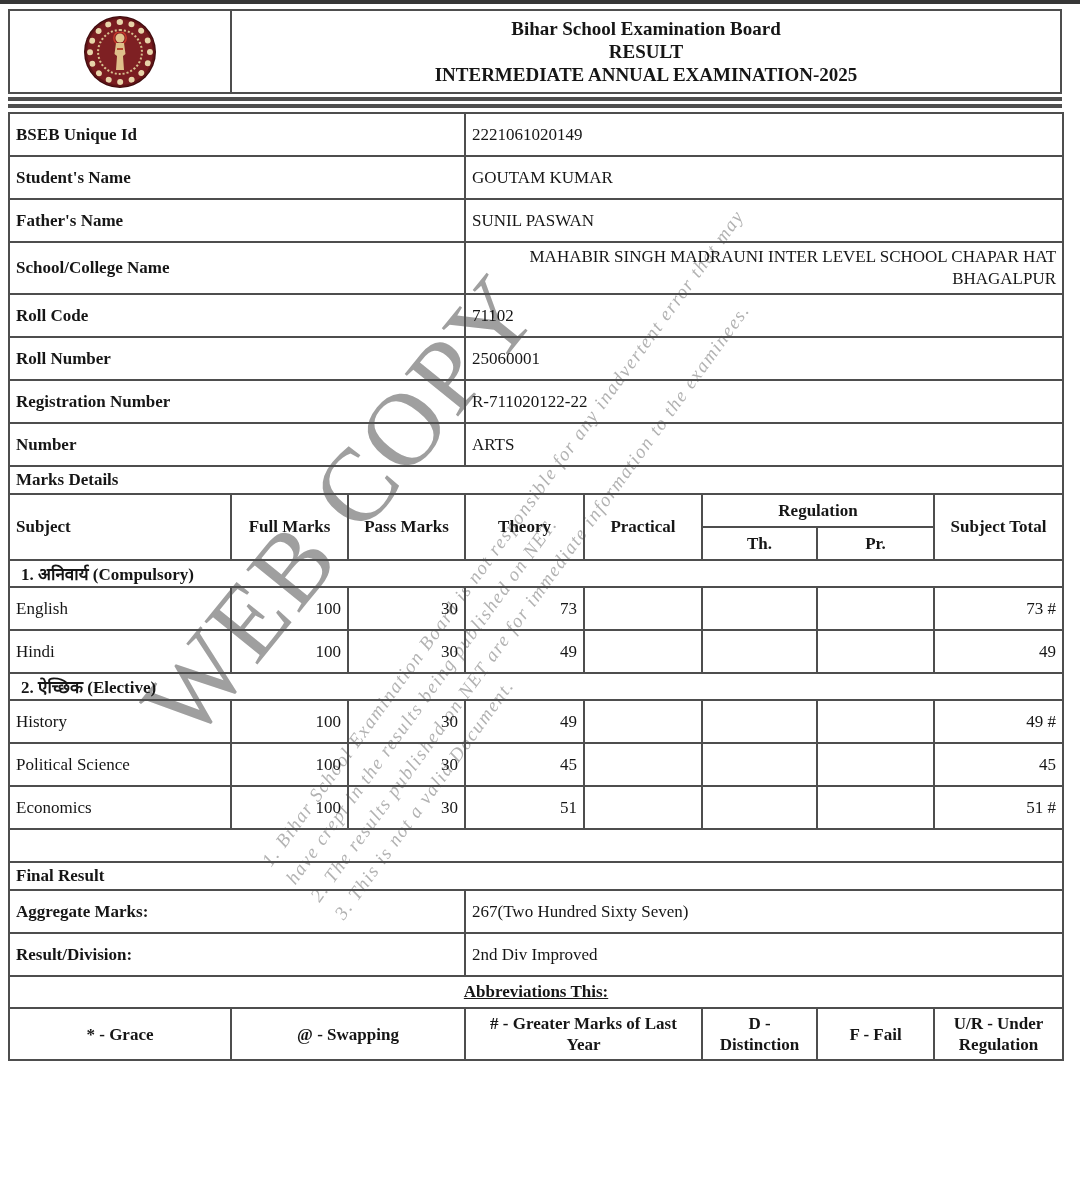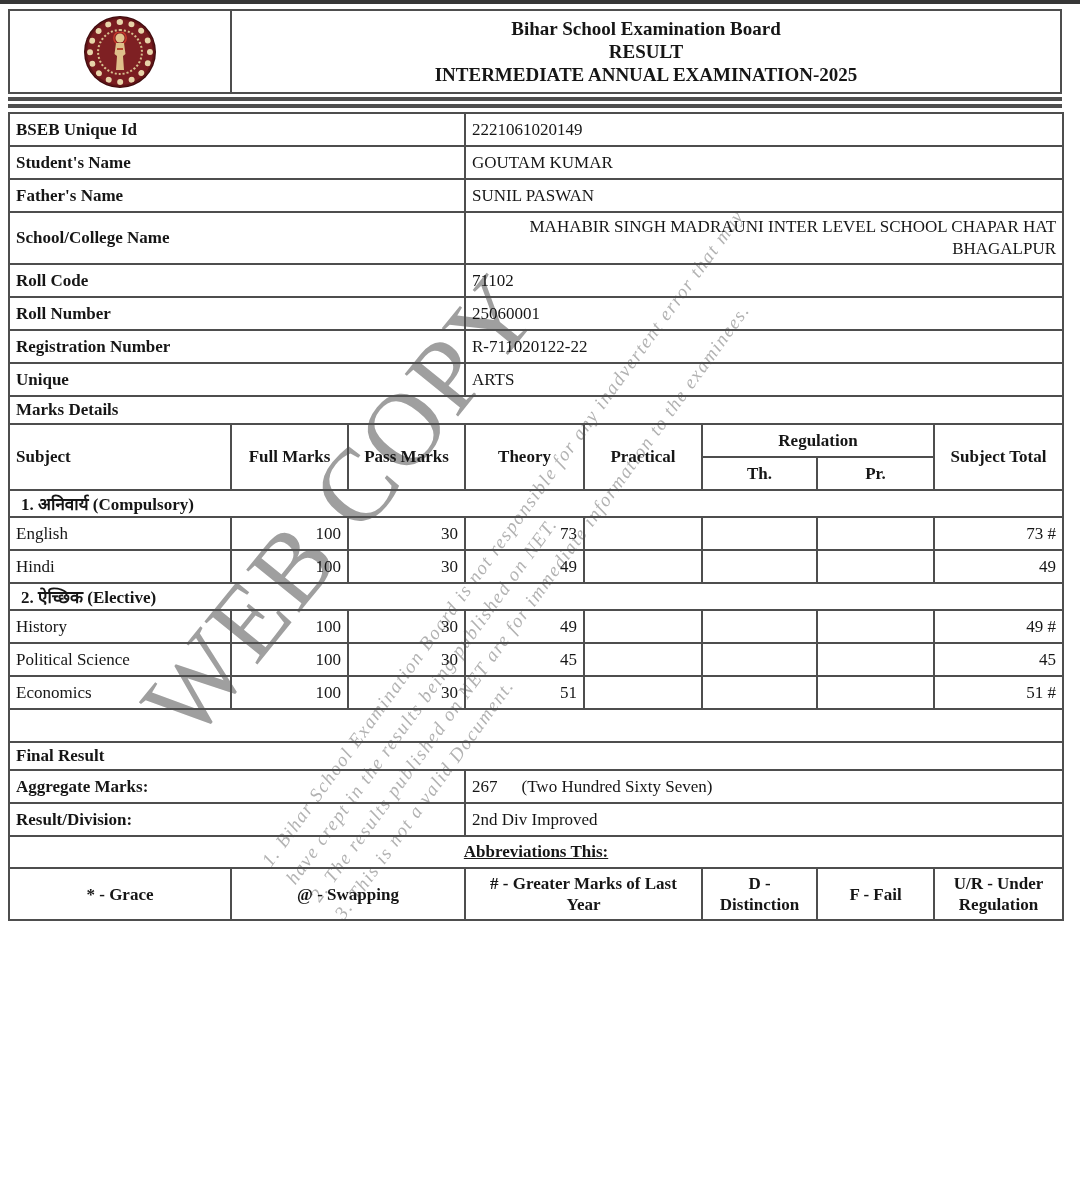--- a/index.html
+++ b/index.html
@@ -41,31 +41,31 @@
   .seal { width:70px; height:70px; border-radius:50%; background:#5e1316; margin:0 auto; position:relative; box-shadow:0 0 0 1px #3c0b0d; }
   .seal-band { position:absolute; inset:2px; border-radius:50%; border:6px dotted #e7d4a9; background:#7a1d21; }
   .seal-textring { position:absolute; inset:12px; border-radius:50%; border:2px dotted #d8c18f; background:#7e2023; }
   .seal-fig { position:absolute; left:50%; top:50%; transform:translate(-50%,-50%); }
 
   .spacer-bar { height:4px; border:2px solid #4e4e4e; margin-top:3px; }
   .main-table { margin-top:4px; }
 
   .lbl { font-weight:bold; }
   .detail-val {}
-  .row-h td { height:33px; }
+  .row-h td { height:43px; }
   .row-school td { height:50px; }
   .section-row td { height:24px; font-weight:bold; padding:1px 11px; }
   .full-label td { font-weight:bold; height:14px; }
   .marks-head th { font-weight:bold; text-align:center; height:33px; }
   .num { text-align:right; }
   .empty-row td { height:33px; }
   .abbr-heading td { text-align:center; font-weight:bold; height:32px; }
   .abbr-heading span { text-decoration:underline; }
   .abbr-row td { text-align:center; font-weight:bold; height:52px; line-height:21px; }
-  .agg-words { margin-left:24px; }
+  .agg-words { }
 </style>
 </head>
 <body>
 
 <div class="topbar"></div>
 
 <div class="wm-layer">
   <div class="wm-main">WEB COPY</div>
   <div class="wm-disclaimer">
     <div>1. Bihar School Examination Board is not responsible for any inadvertent error that may</div>
@@ -143,21 +143,21 @@
     </tr>
     <tr class="row-h">
       <td class="lbl" colspan="3">Roll Number</td>
       <td class="detail-val" colspan="5">25060001</td>
     </tr>
     <tr class="row-h">
       <td class="lbl" colspan="3">Registration Number</td>
       <td class="detail-val" colspan="5">R-711020122-22</td>
     </tr>
     <tr class="row-h">
-      <td class="lbl" colspan="3">Unique</td>
+      <td class="lbl" colspan="3">Number</td>
       <td class="detail-val" colspan="5">ARTS</td>
     </tr>
 
     <tr class="full-label">
       <td colspan="8">Marks Details</td>
     </tr>
 
     <tr class="marks-head">
       <th rowspan="2" style="text-align:left;">Subject</th>
       <th rowspan="2">Full Marks</th>

